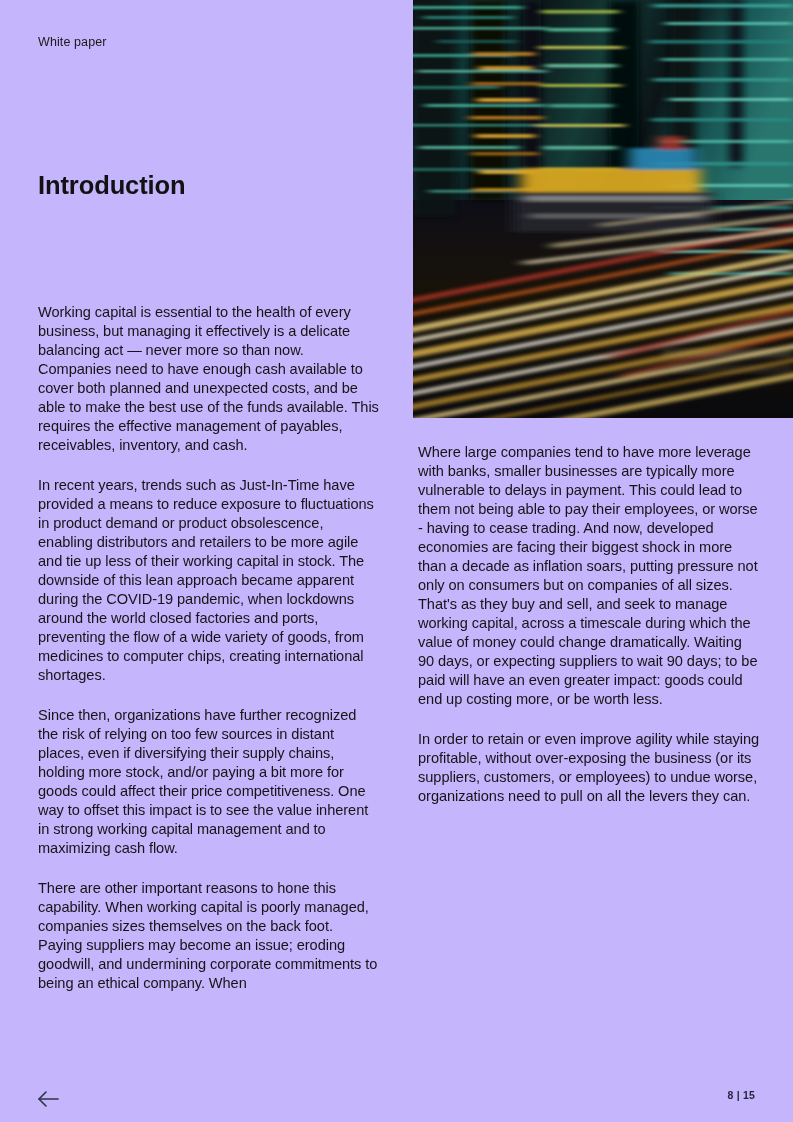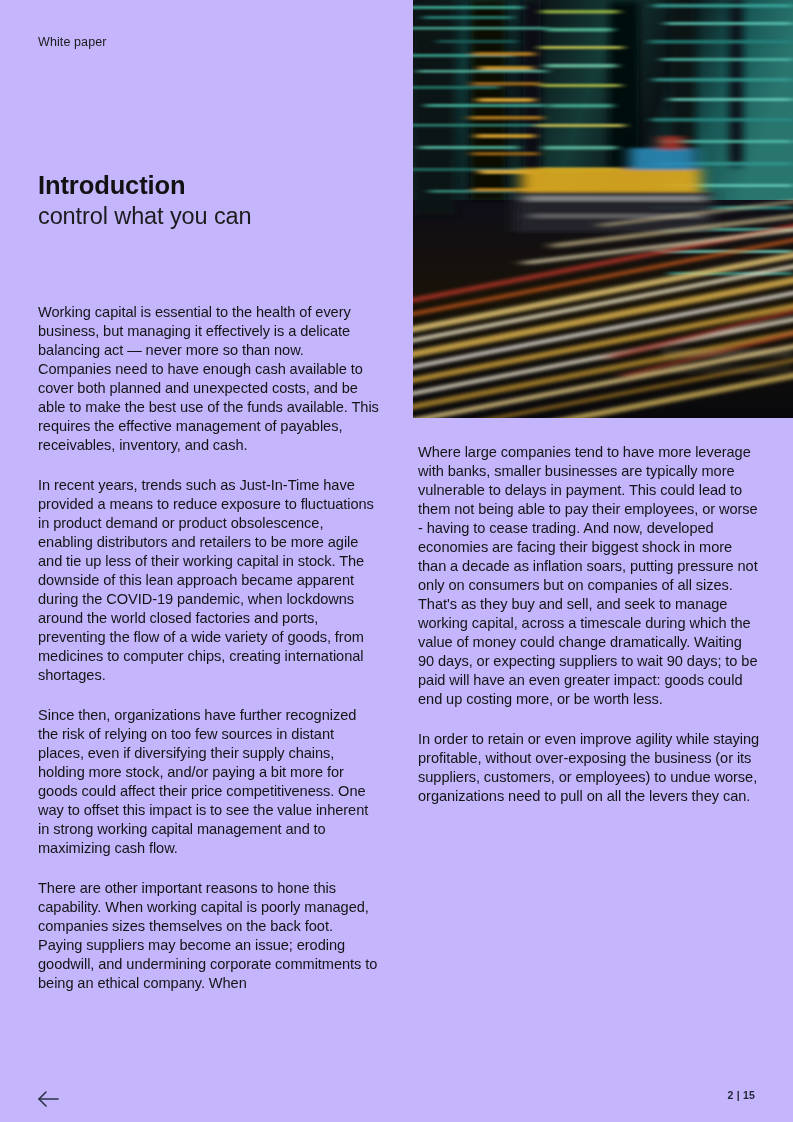--- a/index.html
+++ b/index.html
@@ -254,21 +254,20 @@
         <rect x="250" y="352" width="130" height="3" fill="#e8dcb8"></rect>
         <rect x="258" y="368" width="122" height="2" fill="#cfc296"></rect>
       </g>
 
       <rect x="0" y="0" width="380" height="418" fill="#000" opacity="0.07"></rect>
     </svg>
   </div>
 
   <div class="headline">
     <h1>Introduction</h1>
-    <h2>control what you can</h2>
   </div>
 
   <div class="col col-left">
     <p>Working capital is essential to the health of every business, but managing it effectively is a delicate balancing act — never more so than now. Companies need to have enough cash available to cover both planned and unexpected costs, and be able to make the best use of the funds available. This requires the effective management of payables, receivables, inventory, and cash.</p>
     <p>In recent years, trends such as Just-In-Time have provided a means to reduce exposure to fluctuations in product demand or product obsolescence, enabling distributors and retailers to be more agile and tie up less of their working capital in stock. The downside of this lean approach became apparent during the COVID-19 pandemic, when lockdowns around the world closed factories and ports, preventing the flow of a wide variety of goods, from medicines to computer chips, creating international shortages.</p>
     <p>Since then, organizations have further recognized the risk of relying on too few sources in distant places, even if diversifying their supply chains, holding more stock, and/or paying a bit more for goods could affect their price competitiveness. One way to offset this impact is to see the value inherent in strong working capital management and to maximizing cash flow.</p>
     <p>There are other important reasons to hone this capability. When working capital is poorly managed, companies sizes themselves on the back foot. Paying suppliers may become an issue; eroding goodwill, and undermining corporate commitments to being an ethical company. When</p>
   </div>
 
   <div class="col col-right">
@@ -279,15 +278,15 @@
 
   <div class="footer-arrow">
     <svg width="26" height="24" viewBox="0 0 26 24">
       <g stroke="#2b3344" stroke-width="1.6" fill="none" stroke-linecap="round" stroke-linejoin="round">
         <line x1="3" y1="12" x2="22" y2="12"></line>
         <polyline points="10,5 3,12 10,19"></polyline>
       </g>
     </svg>
   </div>
 
-  <div class="pagenum">2 | 15</div>
+  <div class="pagenum">8 | 15</div>
 
 </div>
 
 </body></html>

